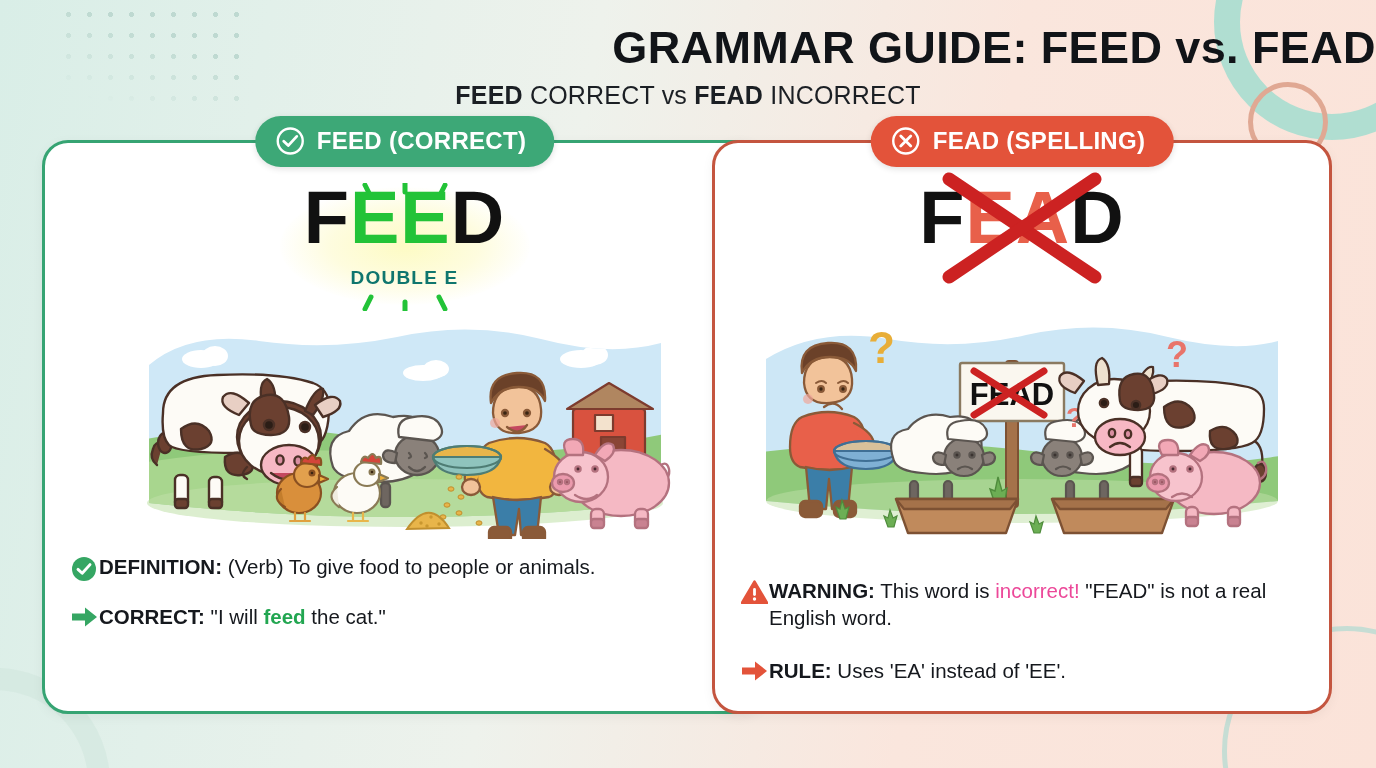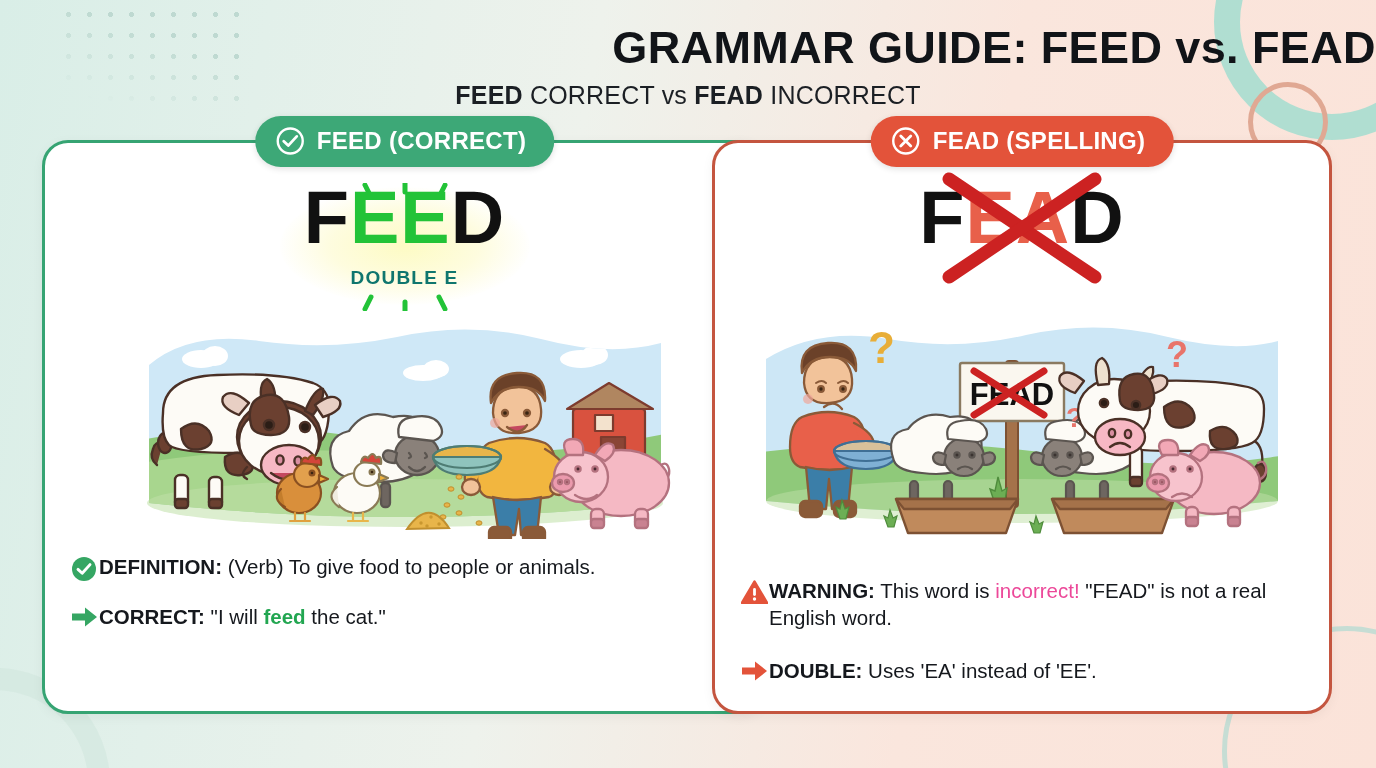--- a/index.html
+++ b/index.html
@@ -522,19 +522,19 @@
         </span>
         <div class="btext"><span class="lbl">WARNING:</span><span> This word is </span><span class="r">incorrect!</span><span> "FEAD" is not a real English word.</span></div>
       </div>
 
       <div class="bullet" style="margin-top:26px">
         <span class="bic">
           <svg width="27" height="22" viewBox="0 0 27 22">
             <path d="M1 7.6 h13 V1.4 L26 11 L14 20.6 V14.4 H1 Z" fill="#e3533a"></path>
           </svg>
         </span>
-        <div class="btext"><span class="lbl">DOUBLE:</span><span> Uses 'EA' instead of 'EE'.</span></div>
+        <div class="btext"><span class="lbl">RULE:</span><span> Uses 'EA' instead of 'EE'.</span></div>
       </div>
 
     </div>
   </div>
 
 </div>
 
 </body></html>

